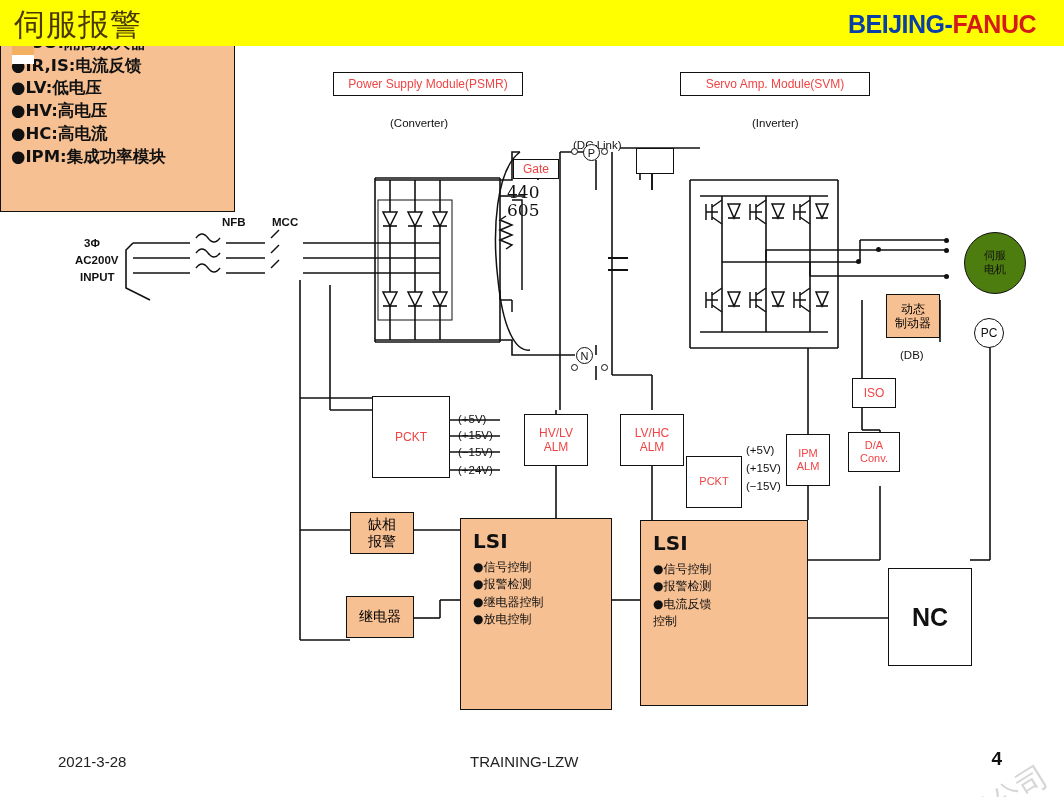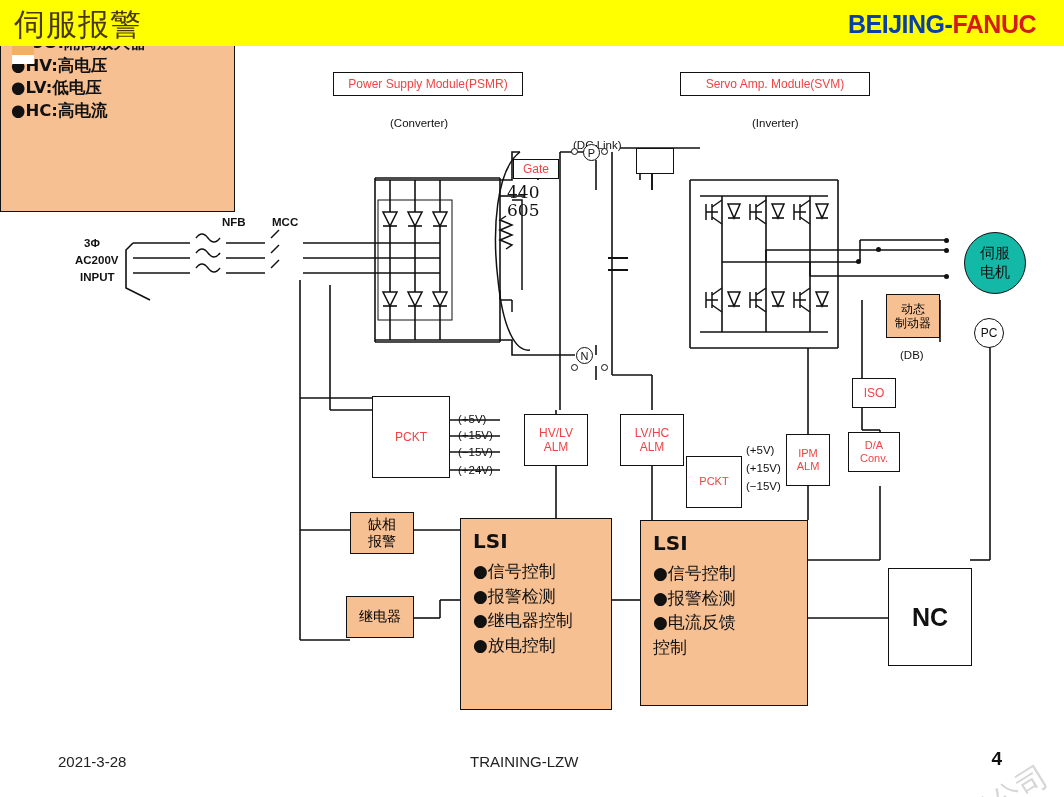--- a/index.html
+++ b/index.html
@@ -96,33 +96,33 @@
   }
   #note-box .nhead{margin-bottom:1px;}
 
   
   .lsi{
     position:absolute;background:#f7c093;border:1.5px solid #111;
     box-sizing:border-box;padding:10px 12px;
     font-family:"DejaVu Sans", sans-serif;color:#111;
   }
   .lsi .t{font-size:20px;font-weight:bold;margin-bottom:6px;}
-  .lsi .it{font-size:17px;line-height:1.45;}
+  .lsi .it{font-size:12px;line-height:1.45;}
 
   .nc{
     position:absolute;border:1.6px solid #111;background:#fff;box-sizing:border-box;
     display:flex;align-items:center;justify-content:center;
     font-size:25px;font-weight:bold;font-family:"Liberation Sans",sans-serif;color:#111;
   }
 
   .motor{
     position:absolute;border:1.6px solid #111;border-radius:50%;
-    background:#14b8a6;box-sizing:border-box;
+    background:#4d7c0f;box-sizing:border-box;
     display:flex;align-items:center;justify-content:center;
-    font-size:15px;font-family:"DejaVu Sans",sans-serif;color:#111;
+    font-size:11px;font-family:"DejaVu Sans",sans-serif;color:#111;
     text-align:center;line-height:1.25;
   }
 
   svg.ov{position:absolute;left:0;top:0;width:1064px;height:797px;pointer-events:none;}
 </style>
 </head>
 <body>
 
 <div class="abs" id="header-bar"></div>
 <div class="abs" id="header-title">伺服报警</div>
@@ -428,22 +428,24 @@
   <div class="it">●报警检测</div>
   <div class="it">●电流反馈</div>
   <div class="it">控制</div>
 </div>
 
 <div class="nc" style="left:888px;top:568px;width:84px;height:98px;">NC</div>
 
 <div id="note-box">
   <div class="nhead">注意）</div>
   <div>●ISO:隔离放大器</div>
+  <div>●IR,IS:电流反馈</div>
+  <div>●LV:低电压</div>
   <div>●HV:高电压</div>
-  <div>●LV:低电压</div>
   <div>●HC:高电流</div>
+  <div>●IPM:集成功率模块</div>
 </div>
 
 <div class="abs" id="watermark">上海仰光电子科技有限公司</div>
 
 <div class="abs" id="footer-date">2021-3-28</div>
 <div class="abs" id="footer-center">TRAINING-LZW</div>
 <div class="abs" id="footer-page">4</div>
 
 </body></html>

